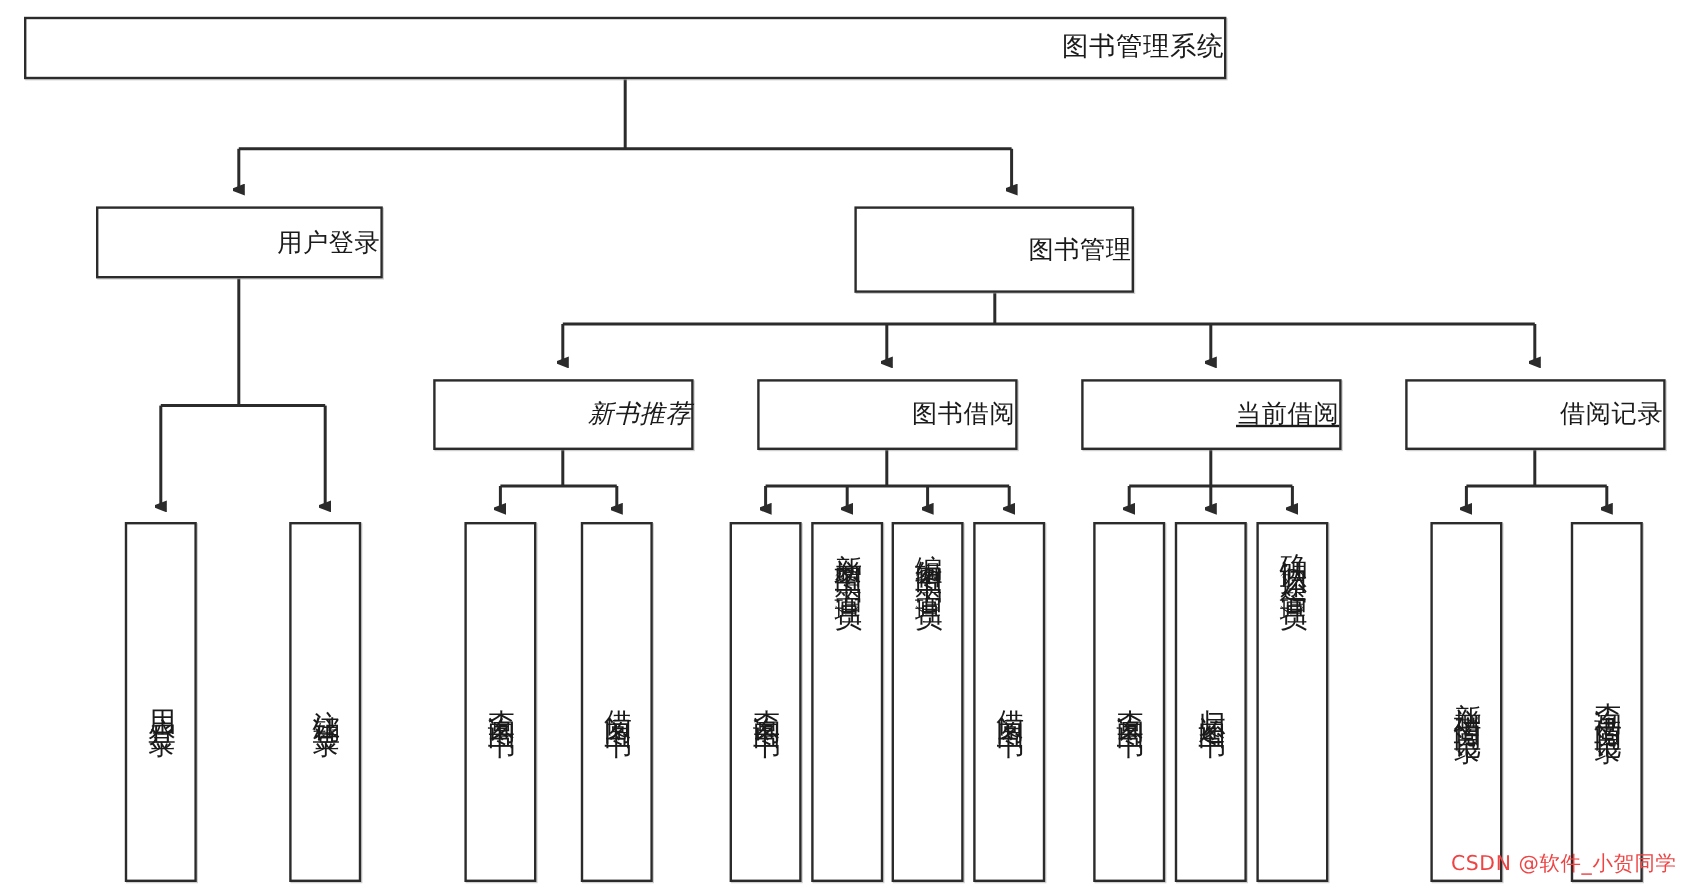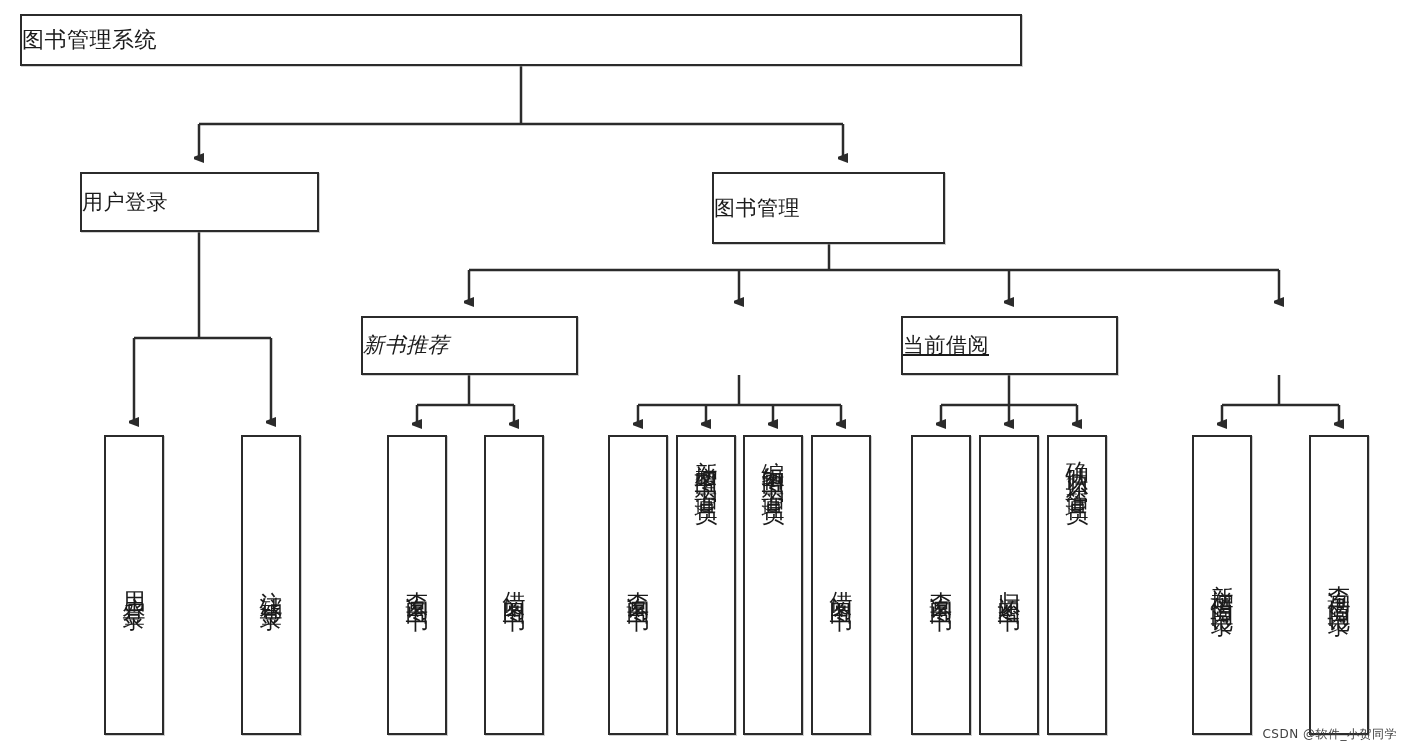--- a/index.html
+++ b/index.html
@@ -26,21 +26,21 @@
     height: 747px;
     pointer-events: none;
   }
   .node {
     position: absolute;
     box-sizing: border-box;
     background: #ffffff;
     border: 2.5px solid #2b2b2b;
     display: flex;
     align-items: center;
-    justify-content: flex-start;
+    justify-content: flex-end;
     color: #1a1a1a;
     box-shadow: 1px 1px 0 rgba(150,150,150,0.45);
   }
   .node .label {
     display: block;
     text-align: center;
     line-height: 1.18;
     white-space: nowrap;
   }
   
@@ -66,23 +66,23 @@
     letter-spacing: 6px;
     white-space: nowrap;
   }
   .node.vertical.centered {
     align-items: center;
     padding-top: 0;
   }
   #watermark {
     position: absolute;
     right: 8px;
-    bottom: 4px;
-    font-size: 12px;
-    color: #404040;
+    bottom: 16px;
+    font-size: 17px;
+    color: #ef4444;
     letter-spacing: 0.5px;
     white-space: nowrap;
   }
 </style>
 </head>
 <body>
 
 <div id="diagram-root">
 
   <svg id="connector-layer" viewBox="0 0 1405 747" width="1405" height="747" xmlns="http://www.w3.org/2000/svg">
@@ -144,25 +144,31 @@
   </div>
 
   <div class="node horizontal" style="left:712px; top:172px; width:233px; height:72px;">
     <span class="label">图书管理</span>
   </div>
 
   <div class="node horizontal" style="left:361px; top:316px; width:217px; height:59px;font-style:italic;">
     <span class="label">新书推荐</span>
   </div>
 
+  <div class="node horizontal" style="left:631px; top:316px; width:217px; height:59px;">
+    <span class="label">图书借阅</span>
+  </div>
 
   <div class="node horizontal" style="left:901px; top:316px; width:217px; height:59px;text-decoration:underline;">
     <span class="label">当前借阅</span>
   </div>
 
+  <div class="node horizontal" style="left:1171px; top:316px; width:217px; height:59px;">
+    <span class="label">借阅记录</span>
+  </div>
 
   <div class="node vertical centered" style="left:104px; top:435px; width:60px; height:300px;">
     <span class="label">用户登录</span>
   </div>
 
   <div class="node vertical centered" style="left:241px; top:435px; width:60px; height:300px;">
     <span class="label">注销登录</span>
   </div>
 
   <div class="node vertical centered" style="left:387px; top:435px; width:60px; height:300px;">

